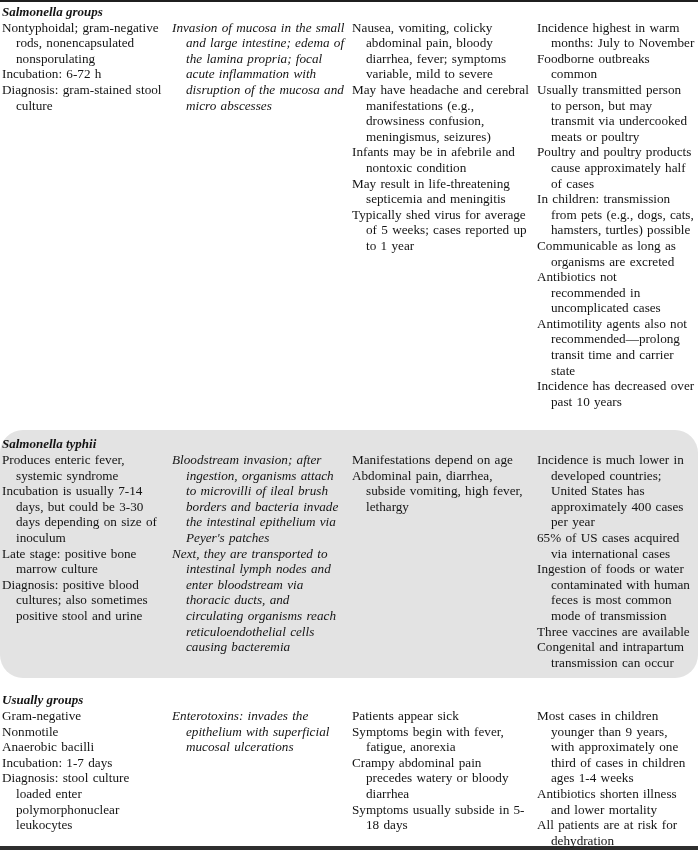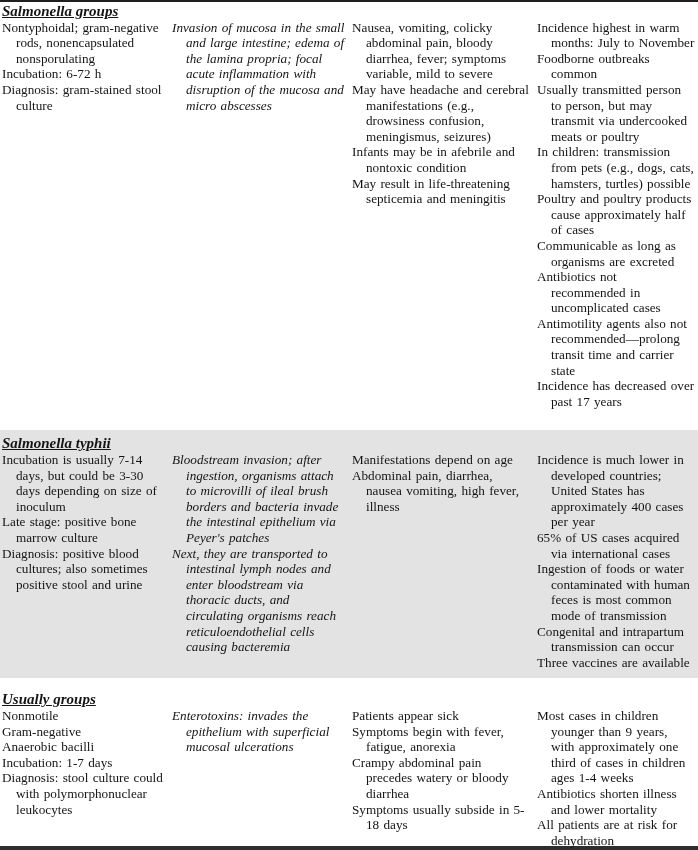--- a/index.html
+++ b/index.html
@@ -25,30 +25,30 @@
   .section {
     box-sizing: border-box;
     width: 698px;
     padding: 2px 0 4px 2px;
   }
   .section.shaded {
     background: #e3e3e3;
     margin-top: 17px;
     padding-top: 6px;
     padding-bottom: 8px;
+    border-radius: 23px;
   }
   .section.last {
     margin-top: 12px;
   }
   .section-header {
     font-weight: bold;
     font-style: italic;
-    font-size: 15px;
+    font-size: 13px;
     line-height: 15.6px;
-    text-decoration: underline;
   }
   .cols {
     display: grid;
     grid-template-columns: 170px 180px 185px 159px;
     column-gap: 0;
     align-items: start;
   }
   .col {
     font-size: 13.2px;
     line-height: 15.6px;
@@ -78,70 +78,72 @@
           <p class="entry">Diagnosis: gram-stained stool culture</p>
         </div>
       <div class="col col-2">
           <p class="entry">Invasion of mucosa in the small and large intestine; edema of the lamina propria; focal acute inflammation with disruption of the mucosa and micro abscesses</p>
         </div>
       <div class="col col-3">
           <p class="entry">Nausea, vomiting, colicky abdominal pain, bloody diarrhea, fever; symptoms variable, mild to severe</p>
           <p class="entry">May have headache and cerebral manifestations (e.g., drowsiness confusion, meningismus, seizures)</p>
           <p class="entry">Infants may be in afebrile and nontoxic condition</p>
           <p class="entry">May result in life-threatening septicemia and meningitis</p>
+          <p class="entry">Typically shed virus for average of 5 weeks; cases reported up to 1 year</p>
         </div>
       <div class="col col-4">
           <p class="entry">Incidence highest in warm months: July to November</p>
           <p class="entry">Foodborne outbreaks common</p>
           <p class="entry">Usually transmitted person to person, but may transmit via undercooked meats or poultry</p>
+          <p class="entry">Poultry and poultry products cause approximately half of cases</p>
           <p class="entry">In children: transmission from pets (e.g., dogs, cats, hamsters, turtles) possible</p>
-          <p class="entry">Poultry and poultry products cause approximately half of cases</p>
           <p class="entry">Communicable as long as organisms are excreted</p>
           <p class="entry">Antibiotics not recommended in uncomplicated cases</p>
           <p class="entry">Antimotility agents also not recommended—prolong transit time and carrier state</p>
-          <p class="entry">Incidence has decreased over past 17 years</p>
+          <p class="entry">Incidence has decreased over past 10 years</p>
         </div>
     </div>
   </div>
 
   <div class="section shaded">
     <div class="section-header">Salmonella typhii</div>
     <div class="cols">
       <div class="col col-1">
+          <p class="entry">Produces enteric fever, systemic syndrome</p>
           <p class="entry">Incubation is usually 7-14 days, but could be 3-30 days depending on size of inoculum</p>
           <p class="entry">Late stage: positive bone marrow culture</p>
           <p class="entry">Diagnosis: positive blood cultures; also sometimes positive stool and urine</p>
         </div>
       <div class="col col-2">
           <p class="entry">Bloodstream invasion; after ingestion, organisms attach to microvilli of ileal brush borders and bacteria invade the intestinal epithelium via Peyer's patches</p>
           <p class="entry">Next, they are transported to intestinal lymph nodes and enter bloodstream via thoracic ducts, and circulating organisms reach reticuloendothelial cells causing bacteremia</p>
         </div>
       <div class="col col-3">
           <p class="entry">Manifestations depend on age</p>
-          <p class="entry">Abdominal pain, diarrhea, nausea vomiting, high fever, illness</p>
+          <p class="entry">Abdominal pain, diarrhea, subside vomiting, high fever, lethargy</p>
         </div>
       <div class="col col-4">
           <p class="entry">Incidence is much lower in developed countries; United States has approximately 400 cases per year</p>
           <p class="entry">65% of US cases acquired via international cases</p>
           <p class="entry">Ingestion of foods or water contaminated with human feces is most common mode of transmission</p>
+          <p class="entry">Three vaccines are available</p>
           <p class="entry">Congenital and intrapartum transmission can occur</p>
-          <p class="entry">Three vaccines are available</p>
         </div>
     </div>
   </div>
 
   <div class="section last">
     <div class="section-header">Usually groups</div>
     <div class="cols">
       <div class="col col-1">
+          <p class="entry">Gram-negative</p>
           <p class="entry">Nonmotile</p>
-          <p class="entry">Gram-negative</p>
           <p class="entry">Anaerobic bacilli</p>
           <p class="entry">Incubation: 1-7 days</p>
-          <p class="entry">Diagnosis: stool culture could with polymorphonuclear leukocytes</p>
+          <p class="entry">Diagnosis: stool culture loaded enter polymorphonuclear leukocytes</p>
         </div>
       <div class="col col-2">
           <p class="entry">Enterotoxins: invades the epithelium with superficial mucosal ulcerations</p>
         </div>
       <div class="col col-3">
           <p class="entry">Patients appear sick</p>
           <p class="entry">Symptoms begin with fever, fatigue, anorexia</p>
           <p class="entry">Crampy abdominal pain precedes watery or bloody diarrhea</p>
           <p class="entry">Symptoms usually subside in 5-18 days</p>
         </div>

